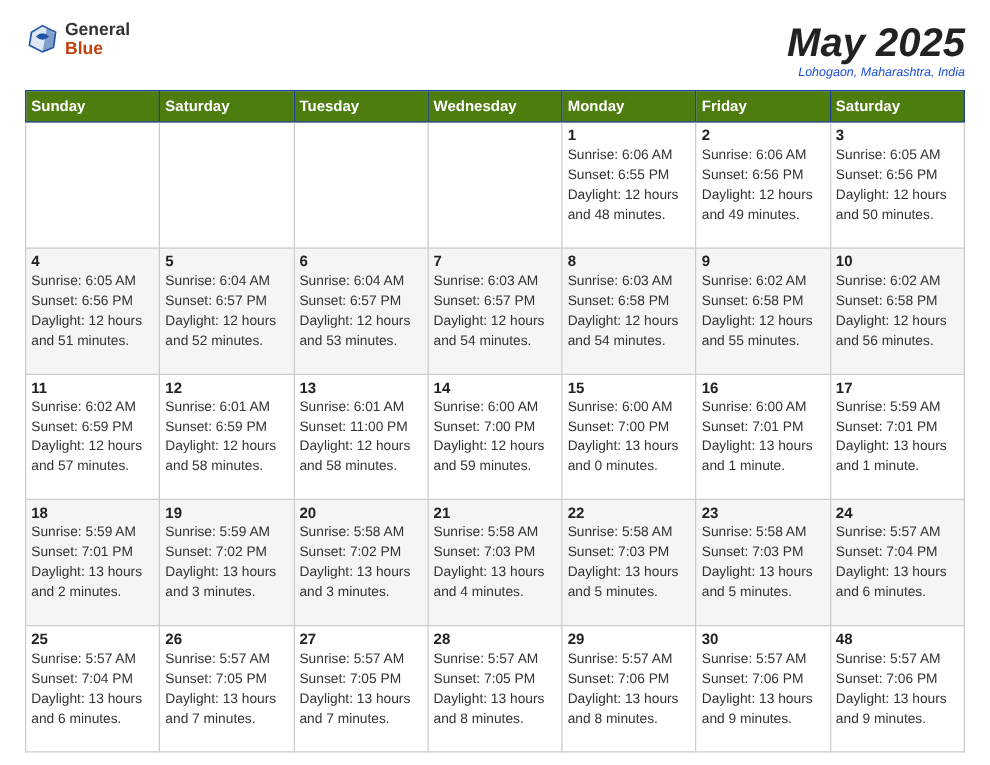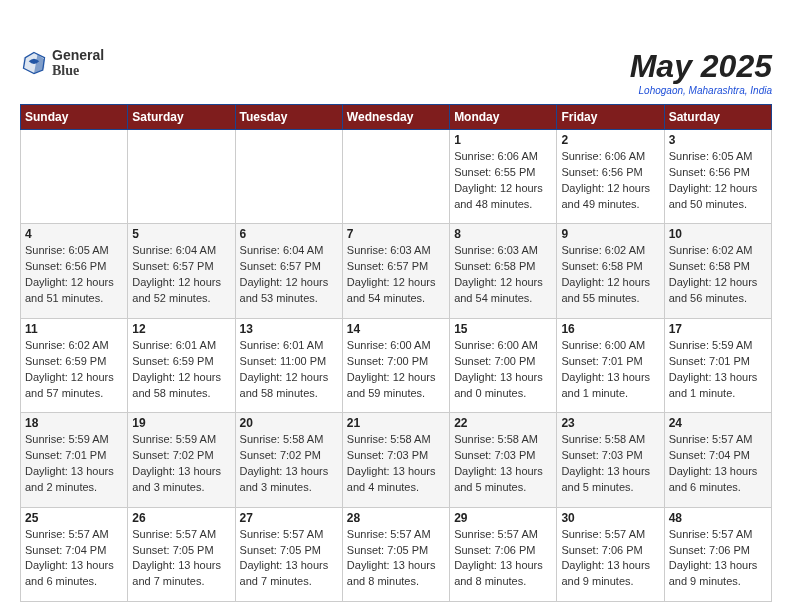--- a/index.html
+++ b/index.html
@@ -15,42 +15,40 @@
       height: 612px;
       padding: 16px 20px 10px 20px;
       display: flex;
       flex-direction: column;
     }
     .header {
       display: flex;
       justify-content: space-between;
       align-items: flex-start;
       margin-bottom: 8px;
-      margin-top: 32px;
     }
     .logo {
       display: flex;
       align-items: center;
       gap: 4px;
     }
     .logo-text {
       display: flex;
       flex-direction: column;
       line-height: 1.1;
     }
     .logo-general {
       font-size: 14px;
       font-weight: bold;
       color: #333;
     }
     .logo-blue {
       font-size: 14px;
       font-weight: bold;
-      color: #404040;
-      font-family: Liberation Serif, serif;
+      color: #c2410c;
     }
     .logo-icon {
       width: 28px;
       height: 28px;
     }
     .title-block {
       text-align: right;
       font-style: italic;
     }
     .main-title {
@@ -63,21 +61,21 @@
       color: #1d4ed8;
     }
     .calendar {
       flex: 1;
       border: 1px solid #ccc;
       border-collapse: collapse;
       width: 100%;
       table-layout: fixed;
     }
     .calendar th {
-      background: #7f1d1d;
+      background: #4d7c0f;
       color: #fff;
       font-size: 12px;
       font-weight: bold;
       padding: 5px 4px;
       text-align: left;
       border: 1px solid #1a4490;
     }
     .calendar td {
       vertical-align: top;
       border: 1px solid #ccc;

